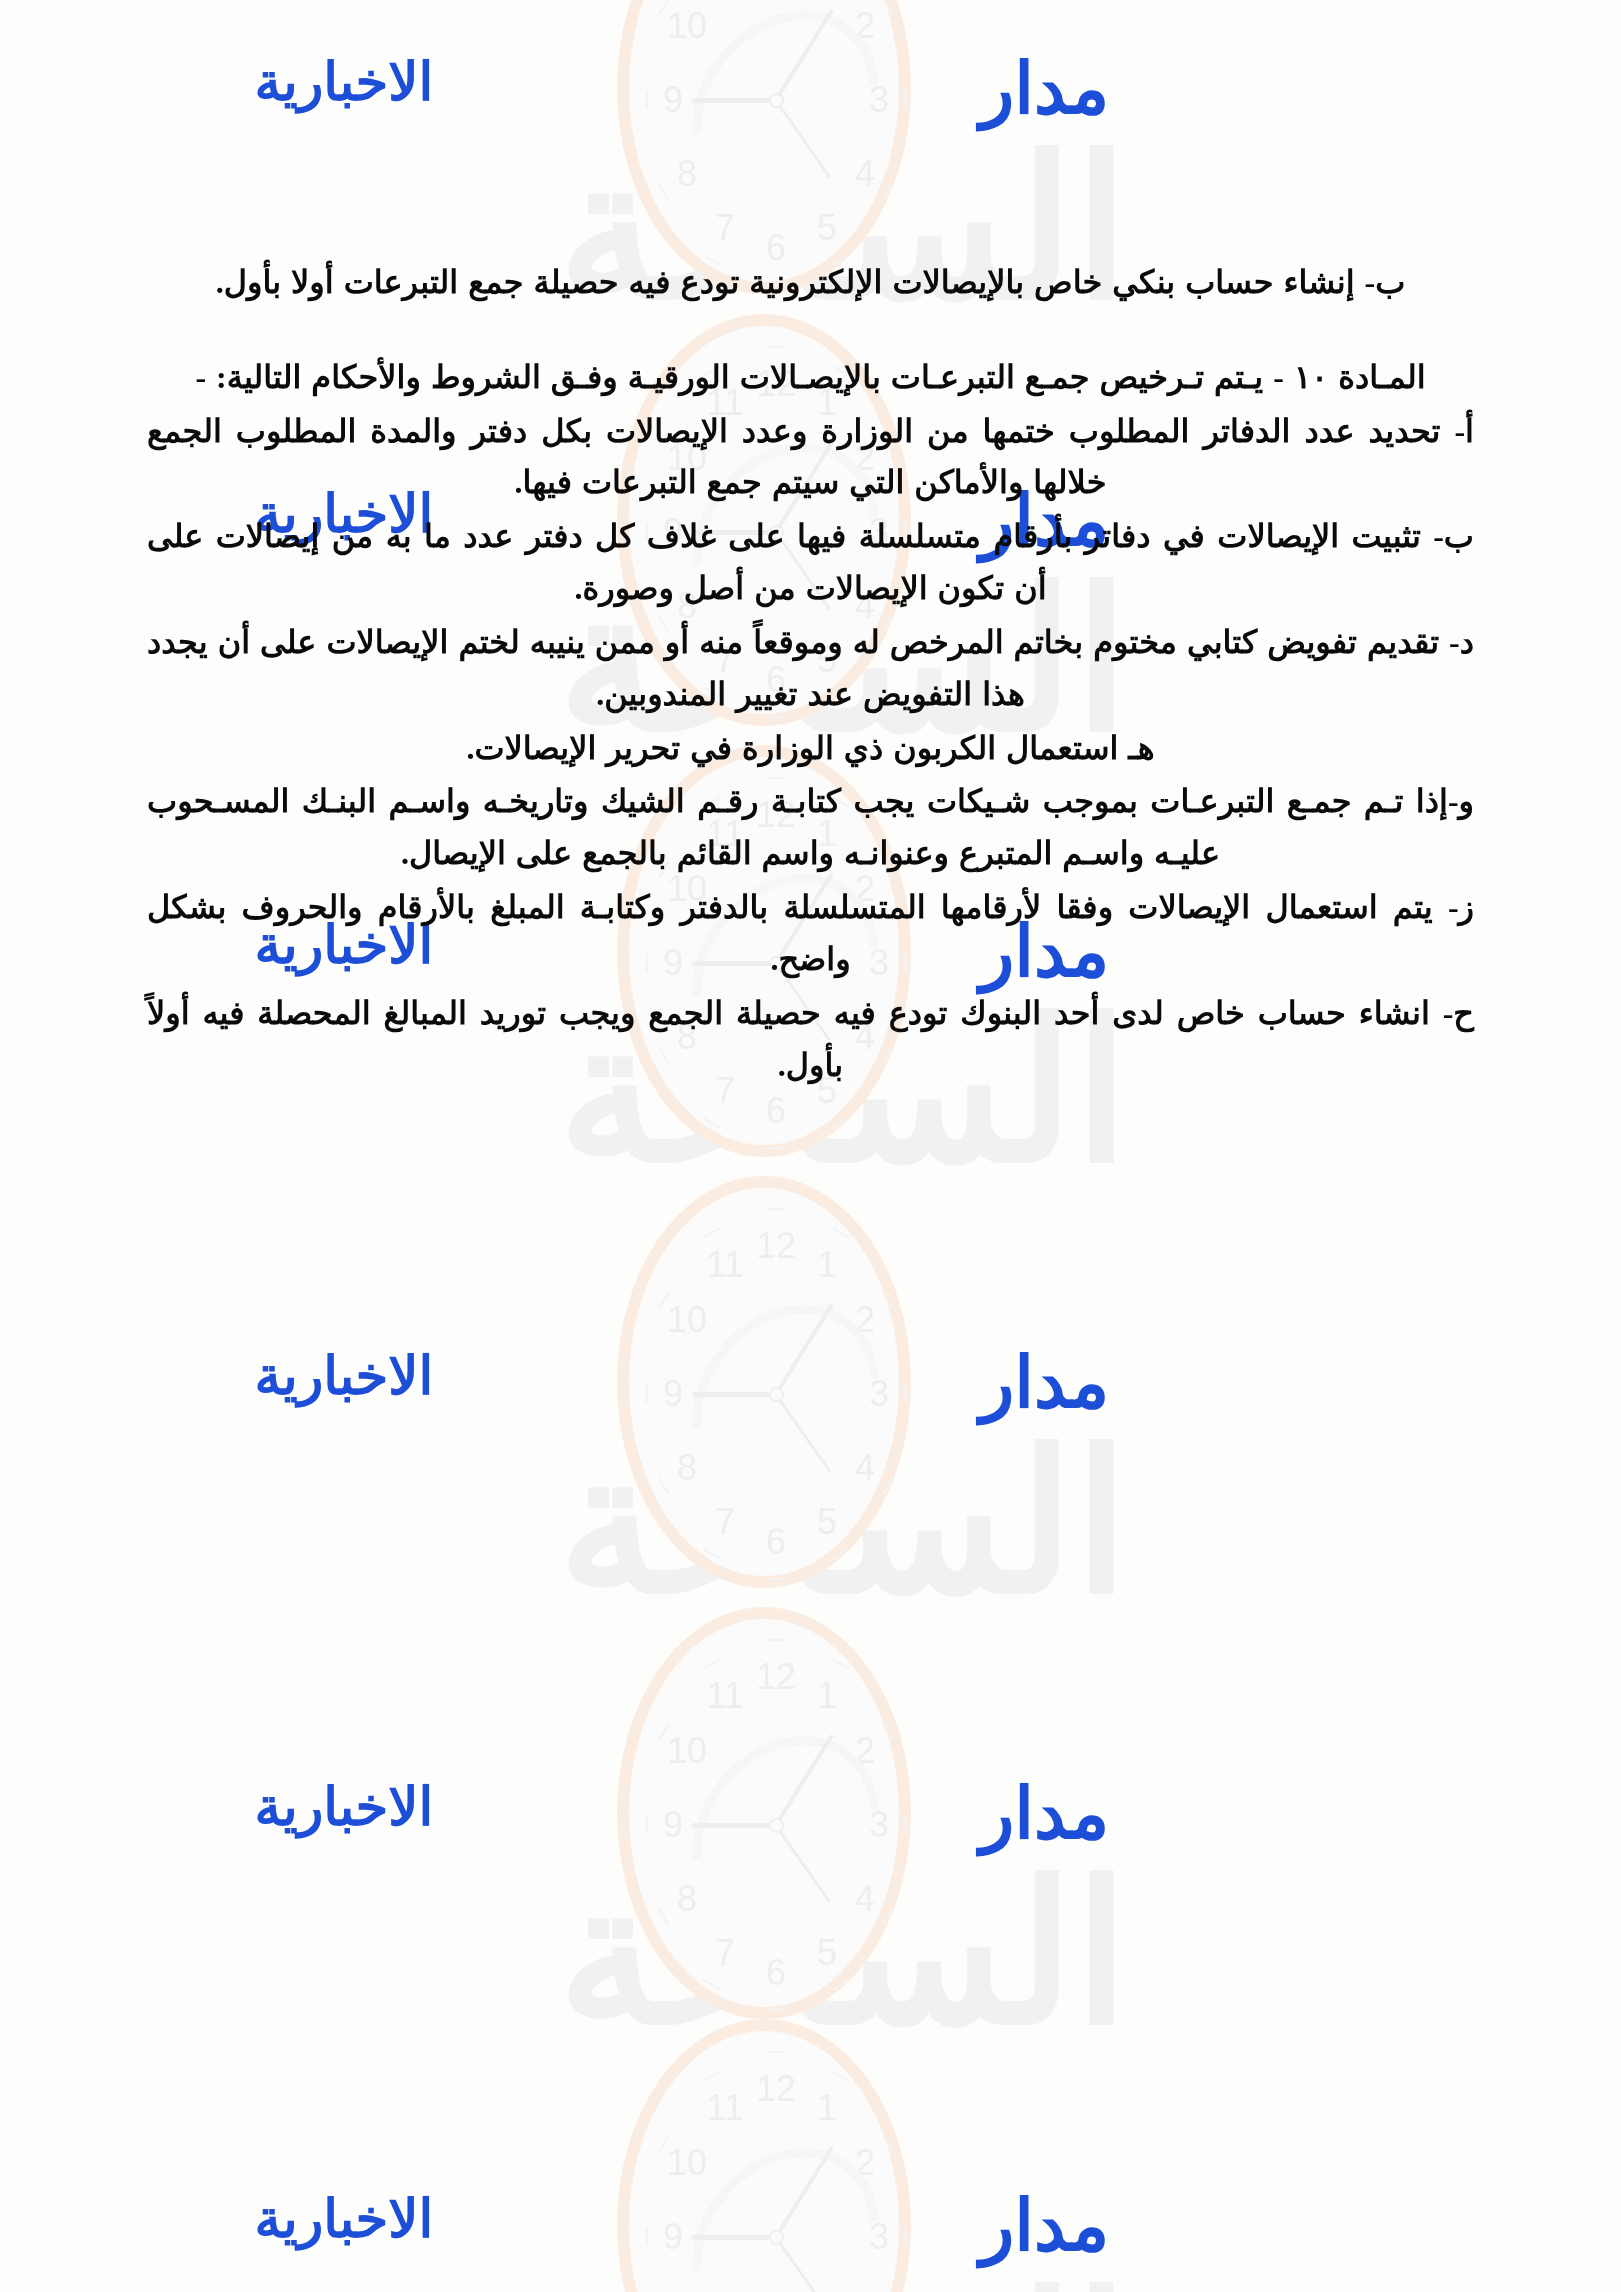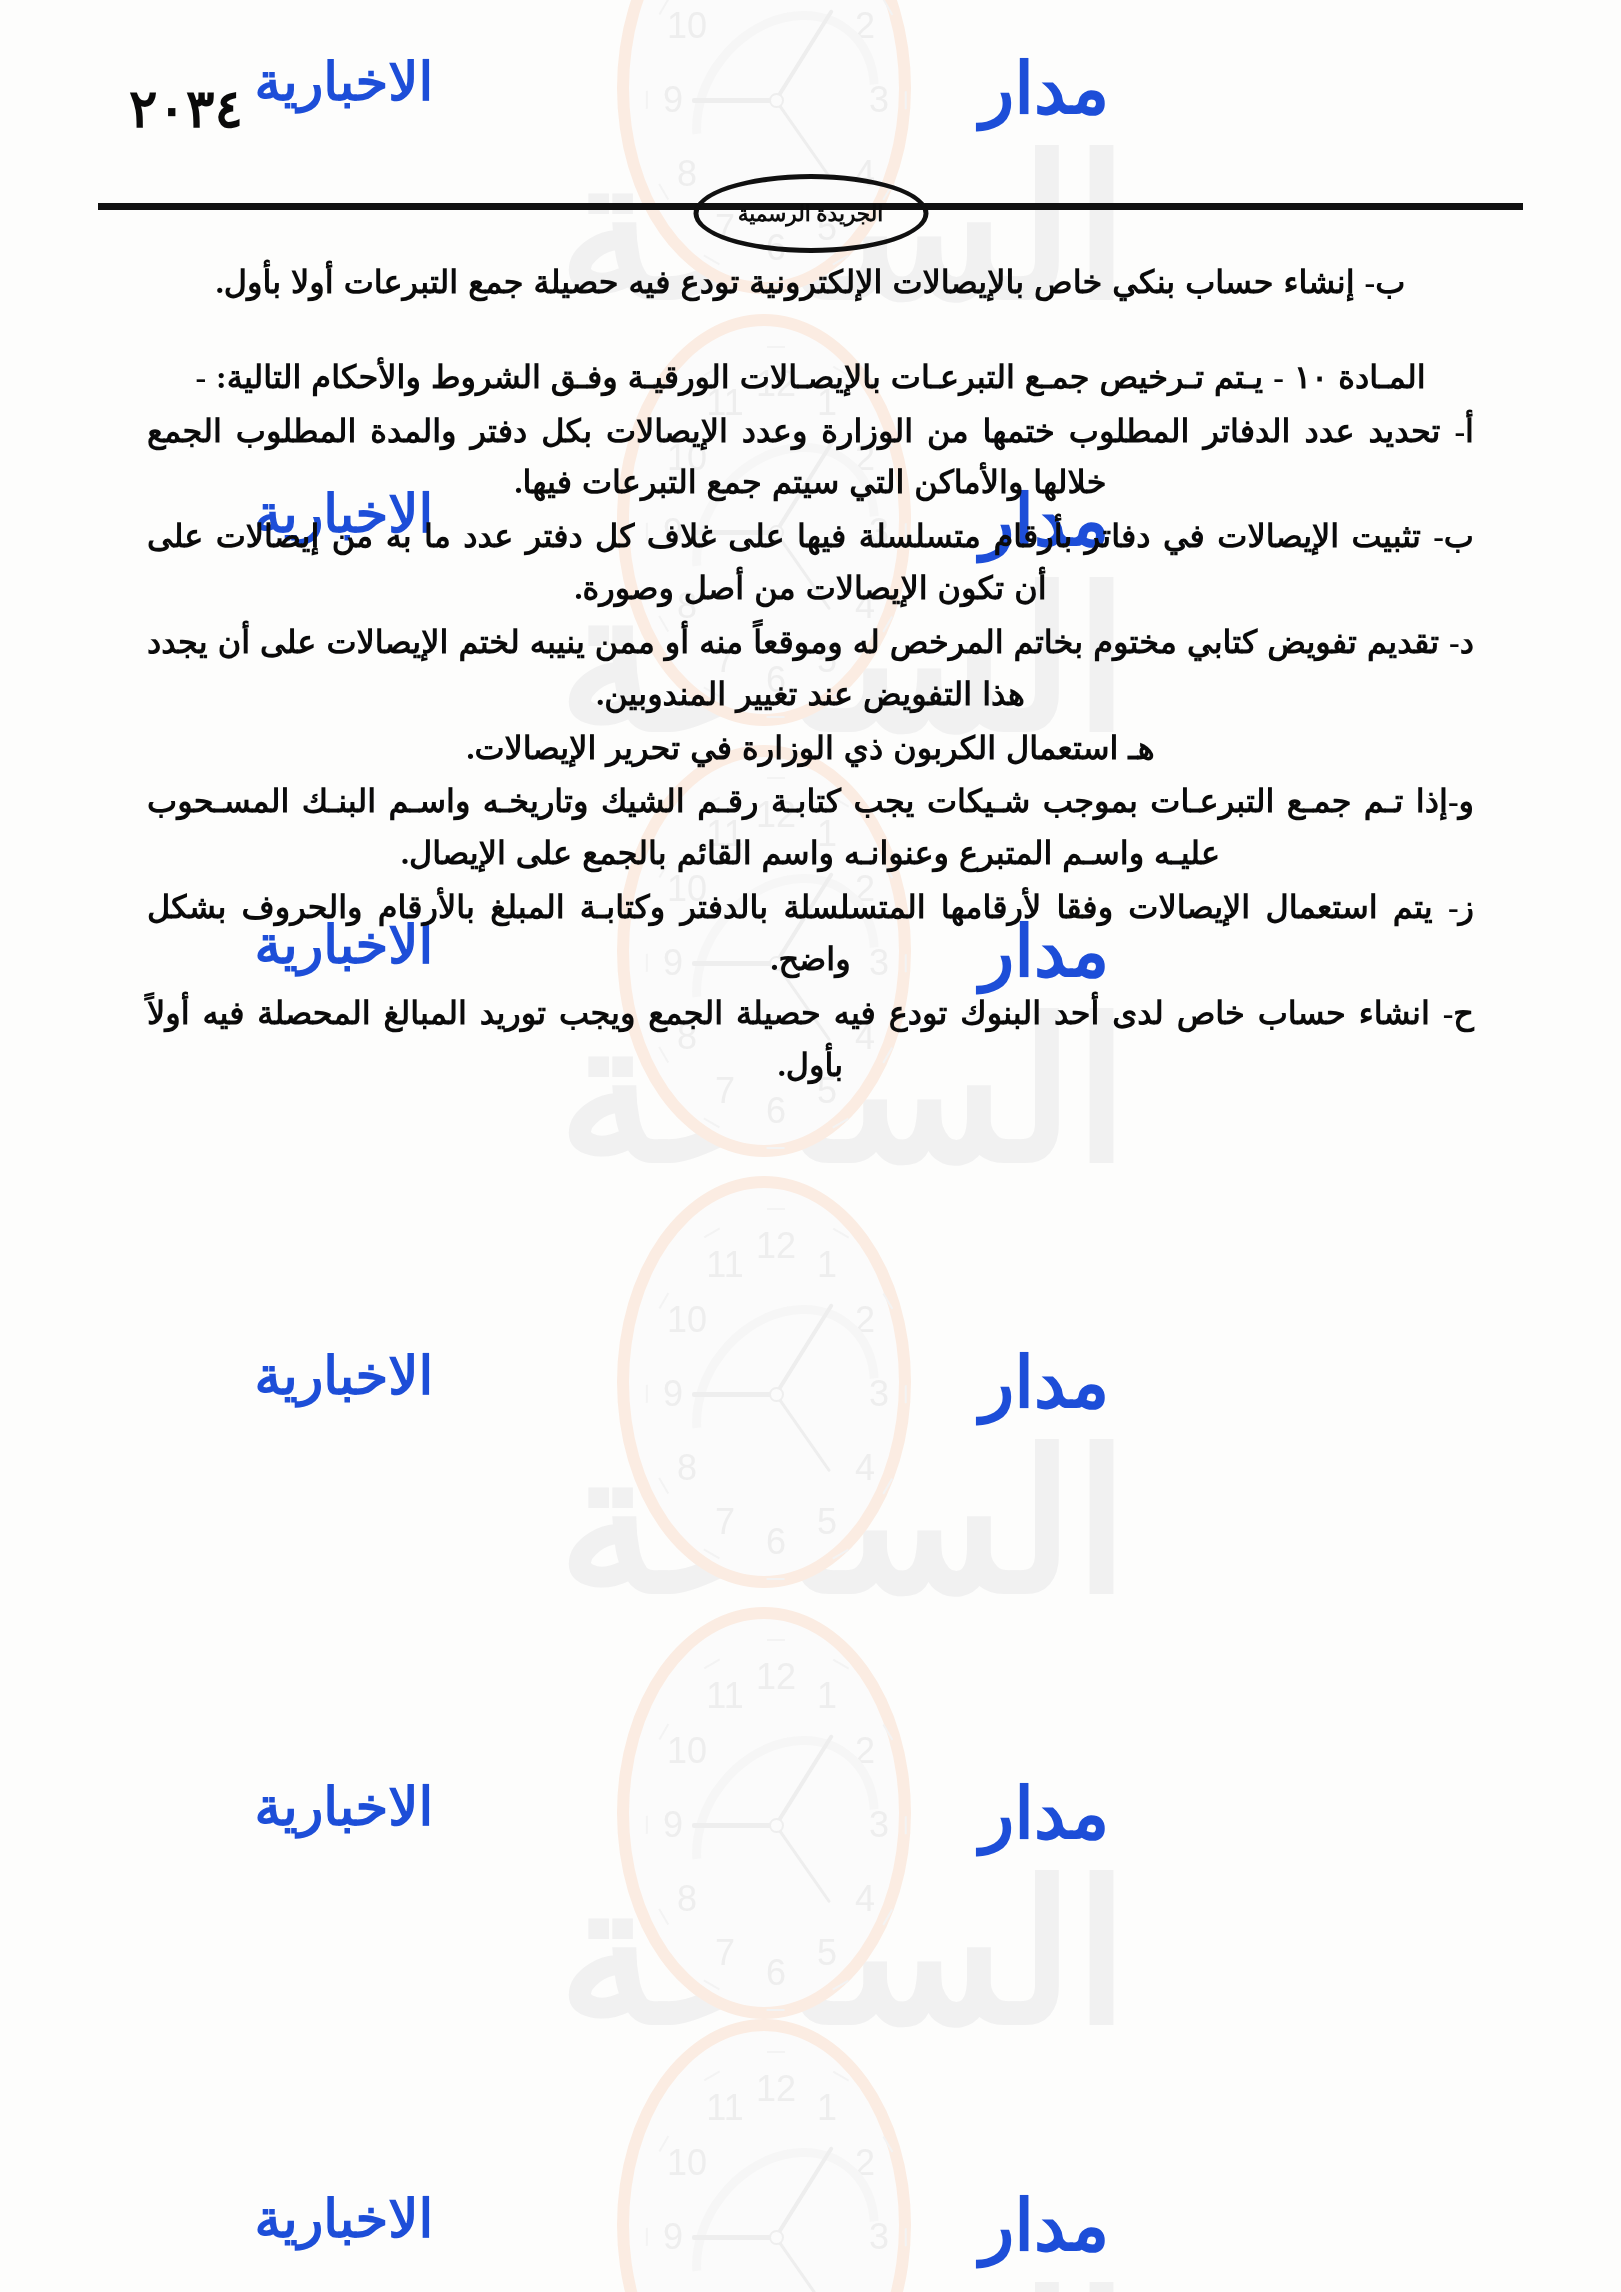--- a/index.html
+++ b/index.html
@@ -372,27 +372,20 @@
           <div class="wm-tickline" style="width: 17.6px; height: 2px; left: 74px; top: 44px; transform: rotate(330deg);"></div>
           <div class="wm-swoosh" style="left: 71px; top: 110px; width: 153px; height: 192px; transform: rotate(38deg);"></div>
           <div class="wm-hand-m" style="width: 106px; height: 3.9px; left: 147px; top: 204px; transform: rotate(-58deg);"></div>
           <div class="wm-hand-h" style="width: 84px; height: 4.9px; left: 147px; top: 204px; transform: rotate(180deg);"></div>
           <div class="wm-hand-m" style="width: 94px; height: 2.9px; left: 147px; top: 205px; transform: rotate(55deg);"></div>
           <div class="wm-hub" style="left: 140px; top: 199px;"></div>
         </div>
       </div>
     </div>
 
-  <div class="header">
-    <div class="page-number">٢٠٣٤</div>
-    <div class="rule"></div>
-    <div class="badge">
-      <span class="badge-text">الجريدة الرسمية</span>
-    </div>
-  </div>
 
   <div class="content" id="body-content">
       <p class="para">ب- إنشاء حساب بنكي خاص بالإيصالات الإلكترونية تودع فيه حصيلة جمع التبرعات أولا بأول.</p>
       <p class="para gap-before">المـادة ١٠ - يـتم تـرخيص جمـع التبرعـات بالإيصـالات الورقيـة وفـق الشروط والأحكام التالية: -</p>
       <p class="para">أ- تحديد عدد الدفاتر المطلوب ختمها من الوزارة وعدد الإيصالات بكل دفتر والمدة المطلوب الجمع خلالها والأماكن التي سيتم جمع التبرعات فيها.</p>
       <p class="para">ب- تثبيت الإيصالات في دفاتر بأرقام متسلسلة فيها على غلاف كل دفتر عدد ما به من إيصالات على أن تكون الإيصالات من أصل وصورة.</p>
       <p class="para">د- تقديم تفويض كتابي مختوم بخاتم المرخص له وموقعاً منه أو ممن ينيبه لختم الإيصالات على أن يجدد هذا التفويض عند تغيير المندوبين.</p>
       <p class="para">هـ استعمال الكربون ذي الوزارة في تحرير الإيصالات.</p>
       <p class="para">و-إذا تـم جمـع التبرعـات بموجب شـيكات يجب كتابـة رقـم الشيك وتاريخـه واسـم البنـك المسـحوب عليـه واسـم المتبرع وعنوانـه واسم القائم بالجمع على الإيصال.</p>
       <p class="para">ز- يتم استعمال الإيصالات وفقا لأرقامها المتسلسلة بالدفتر وكتابـة المبلغ بالأرقام والحروف بشكل واضح.</p>

